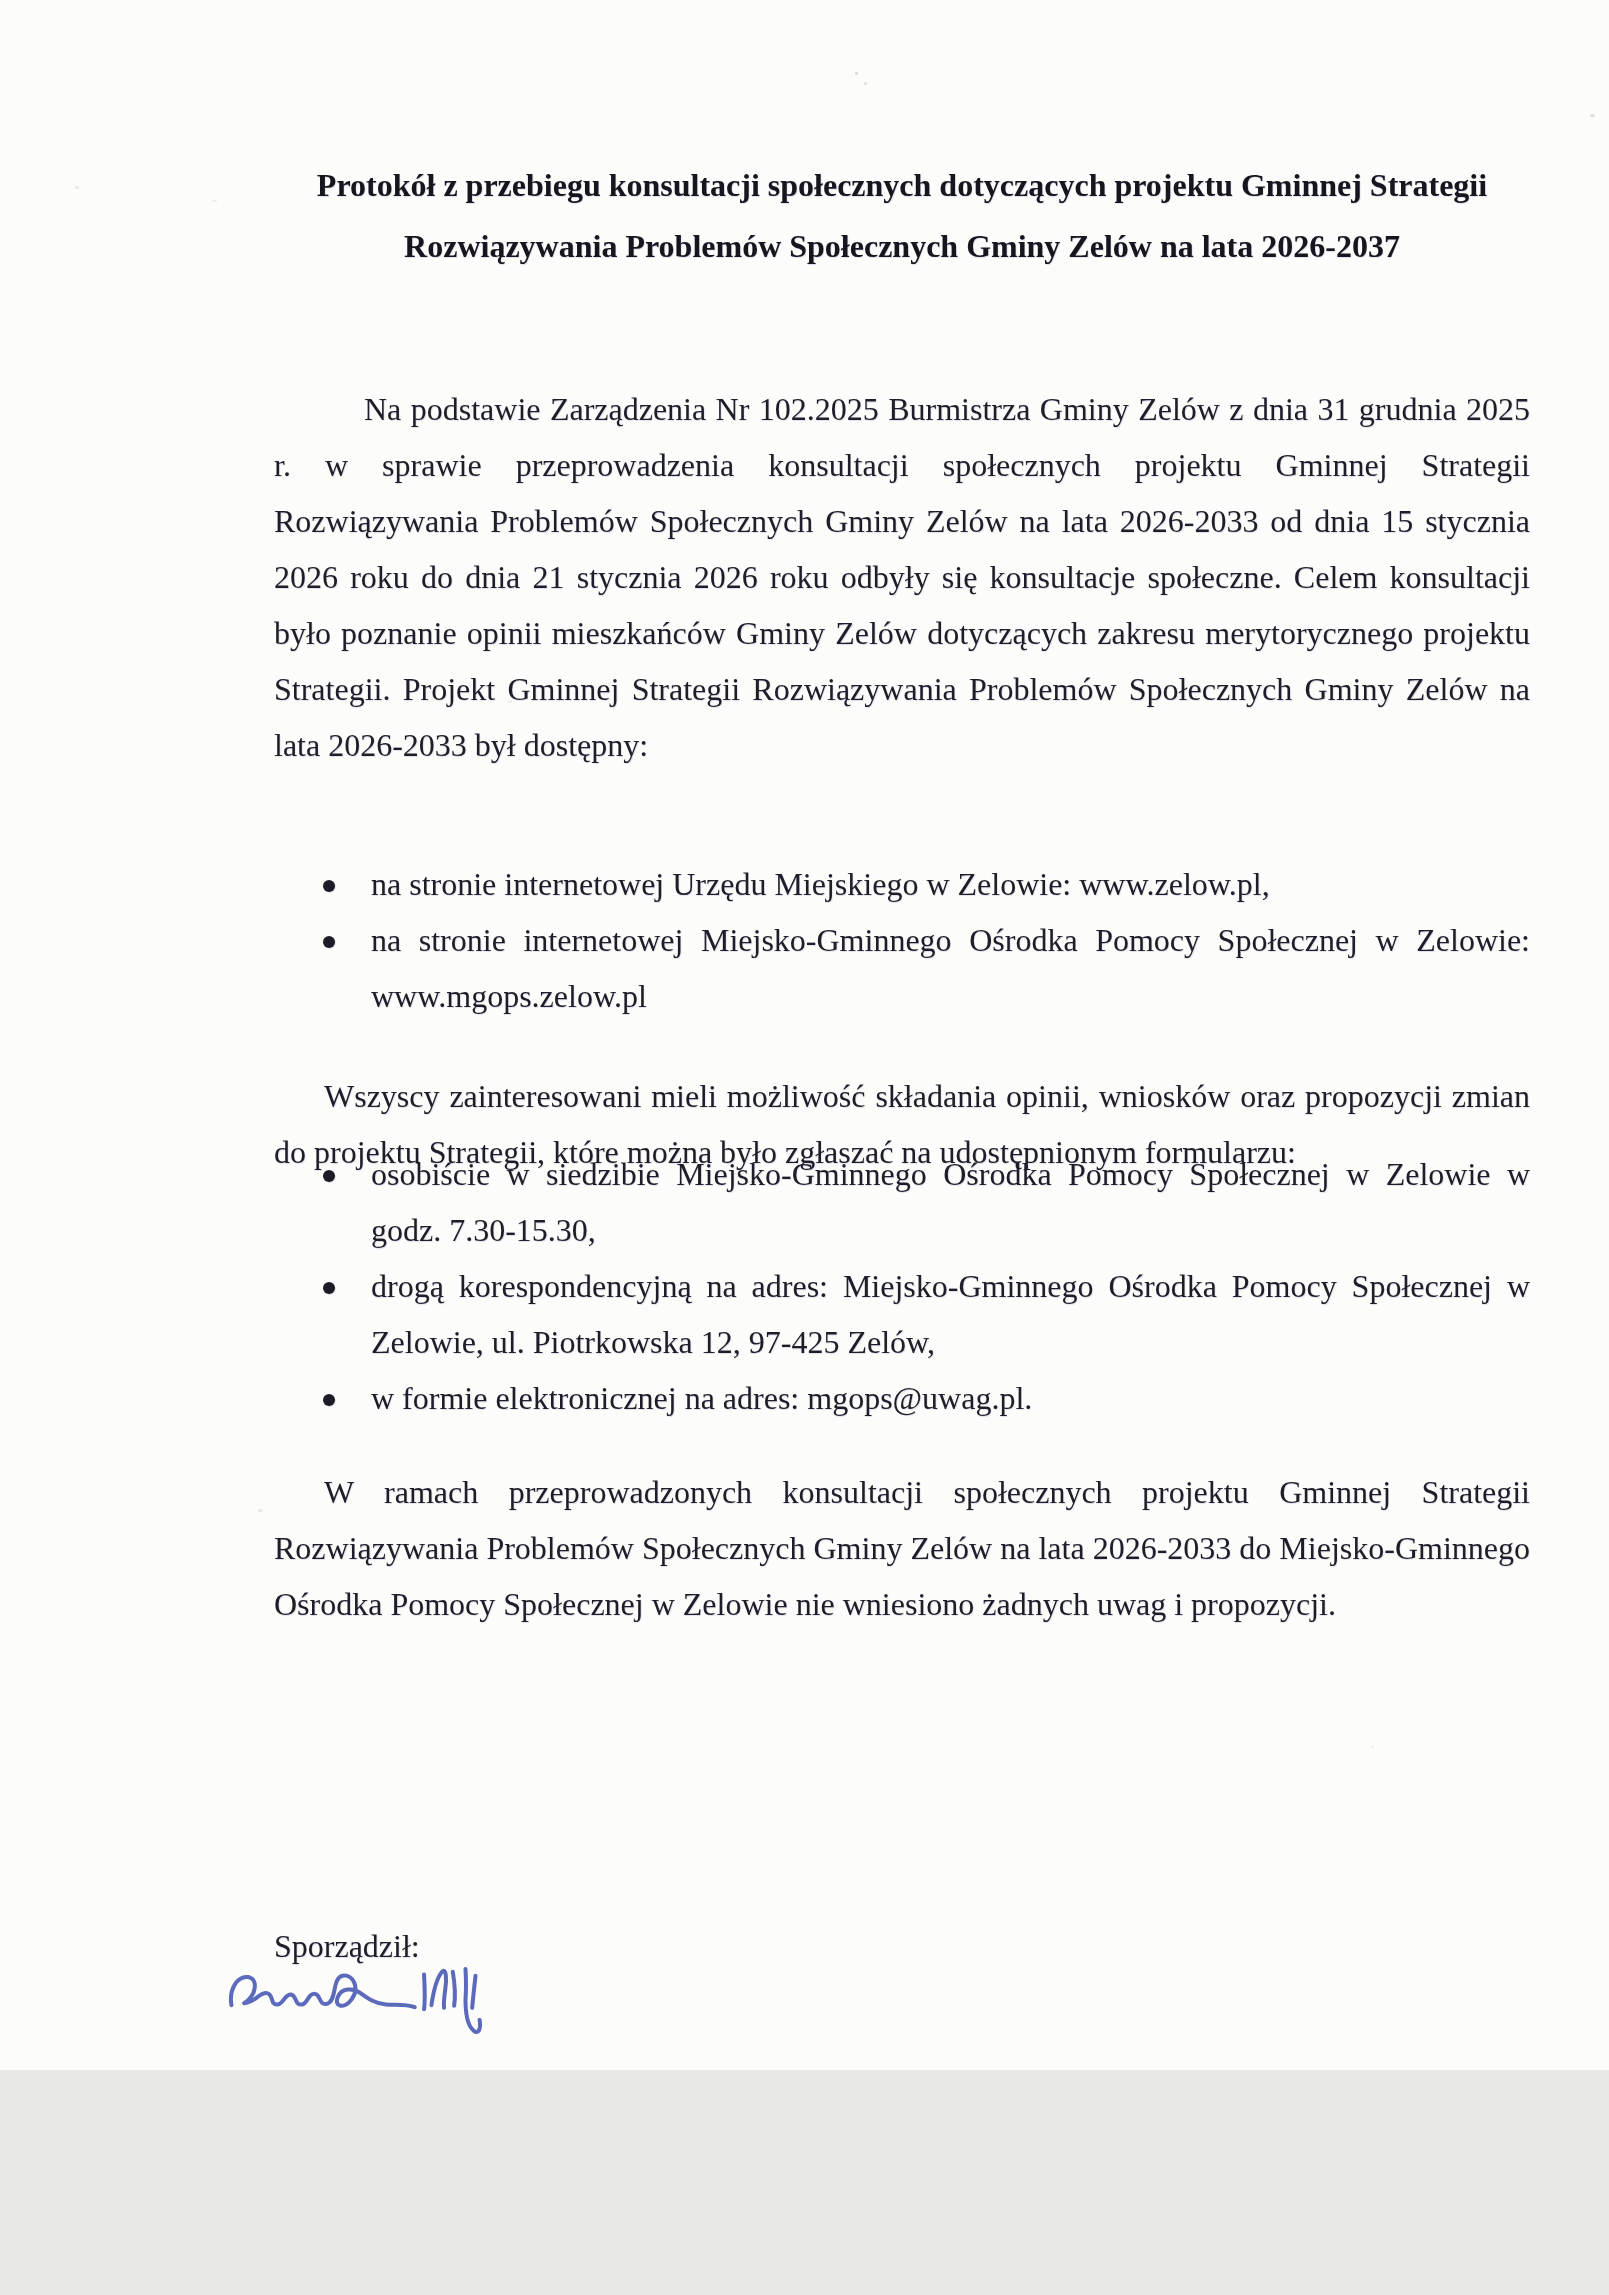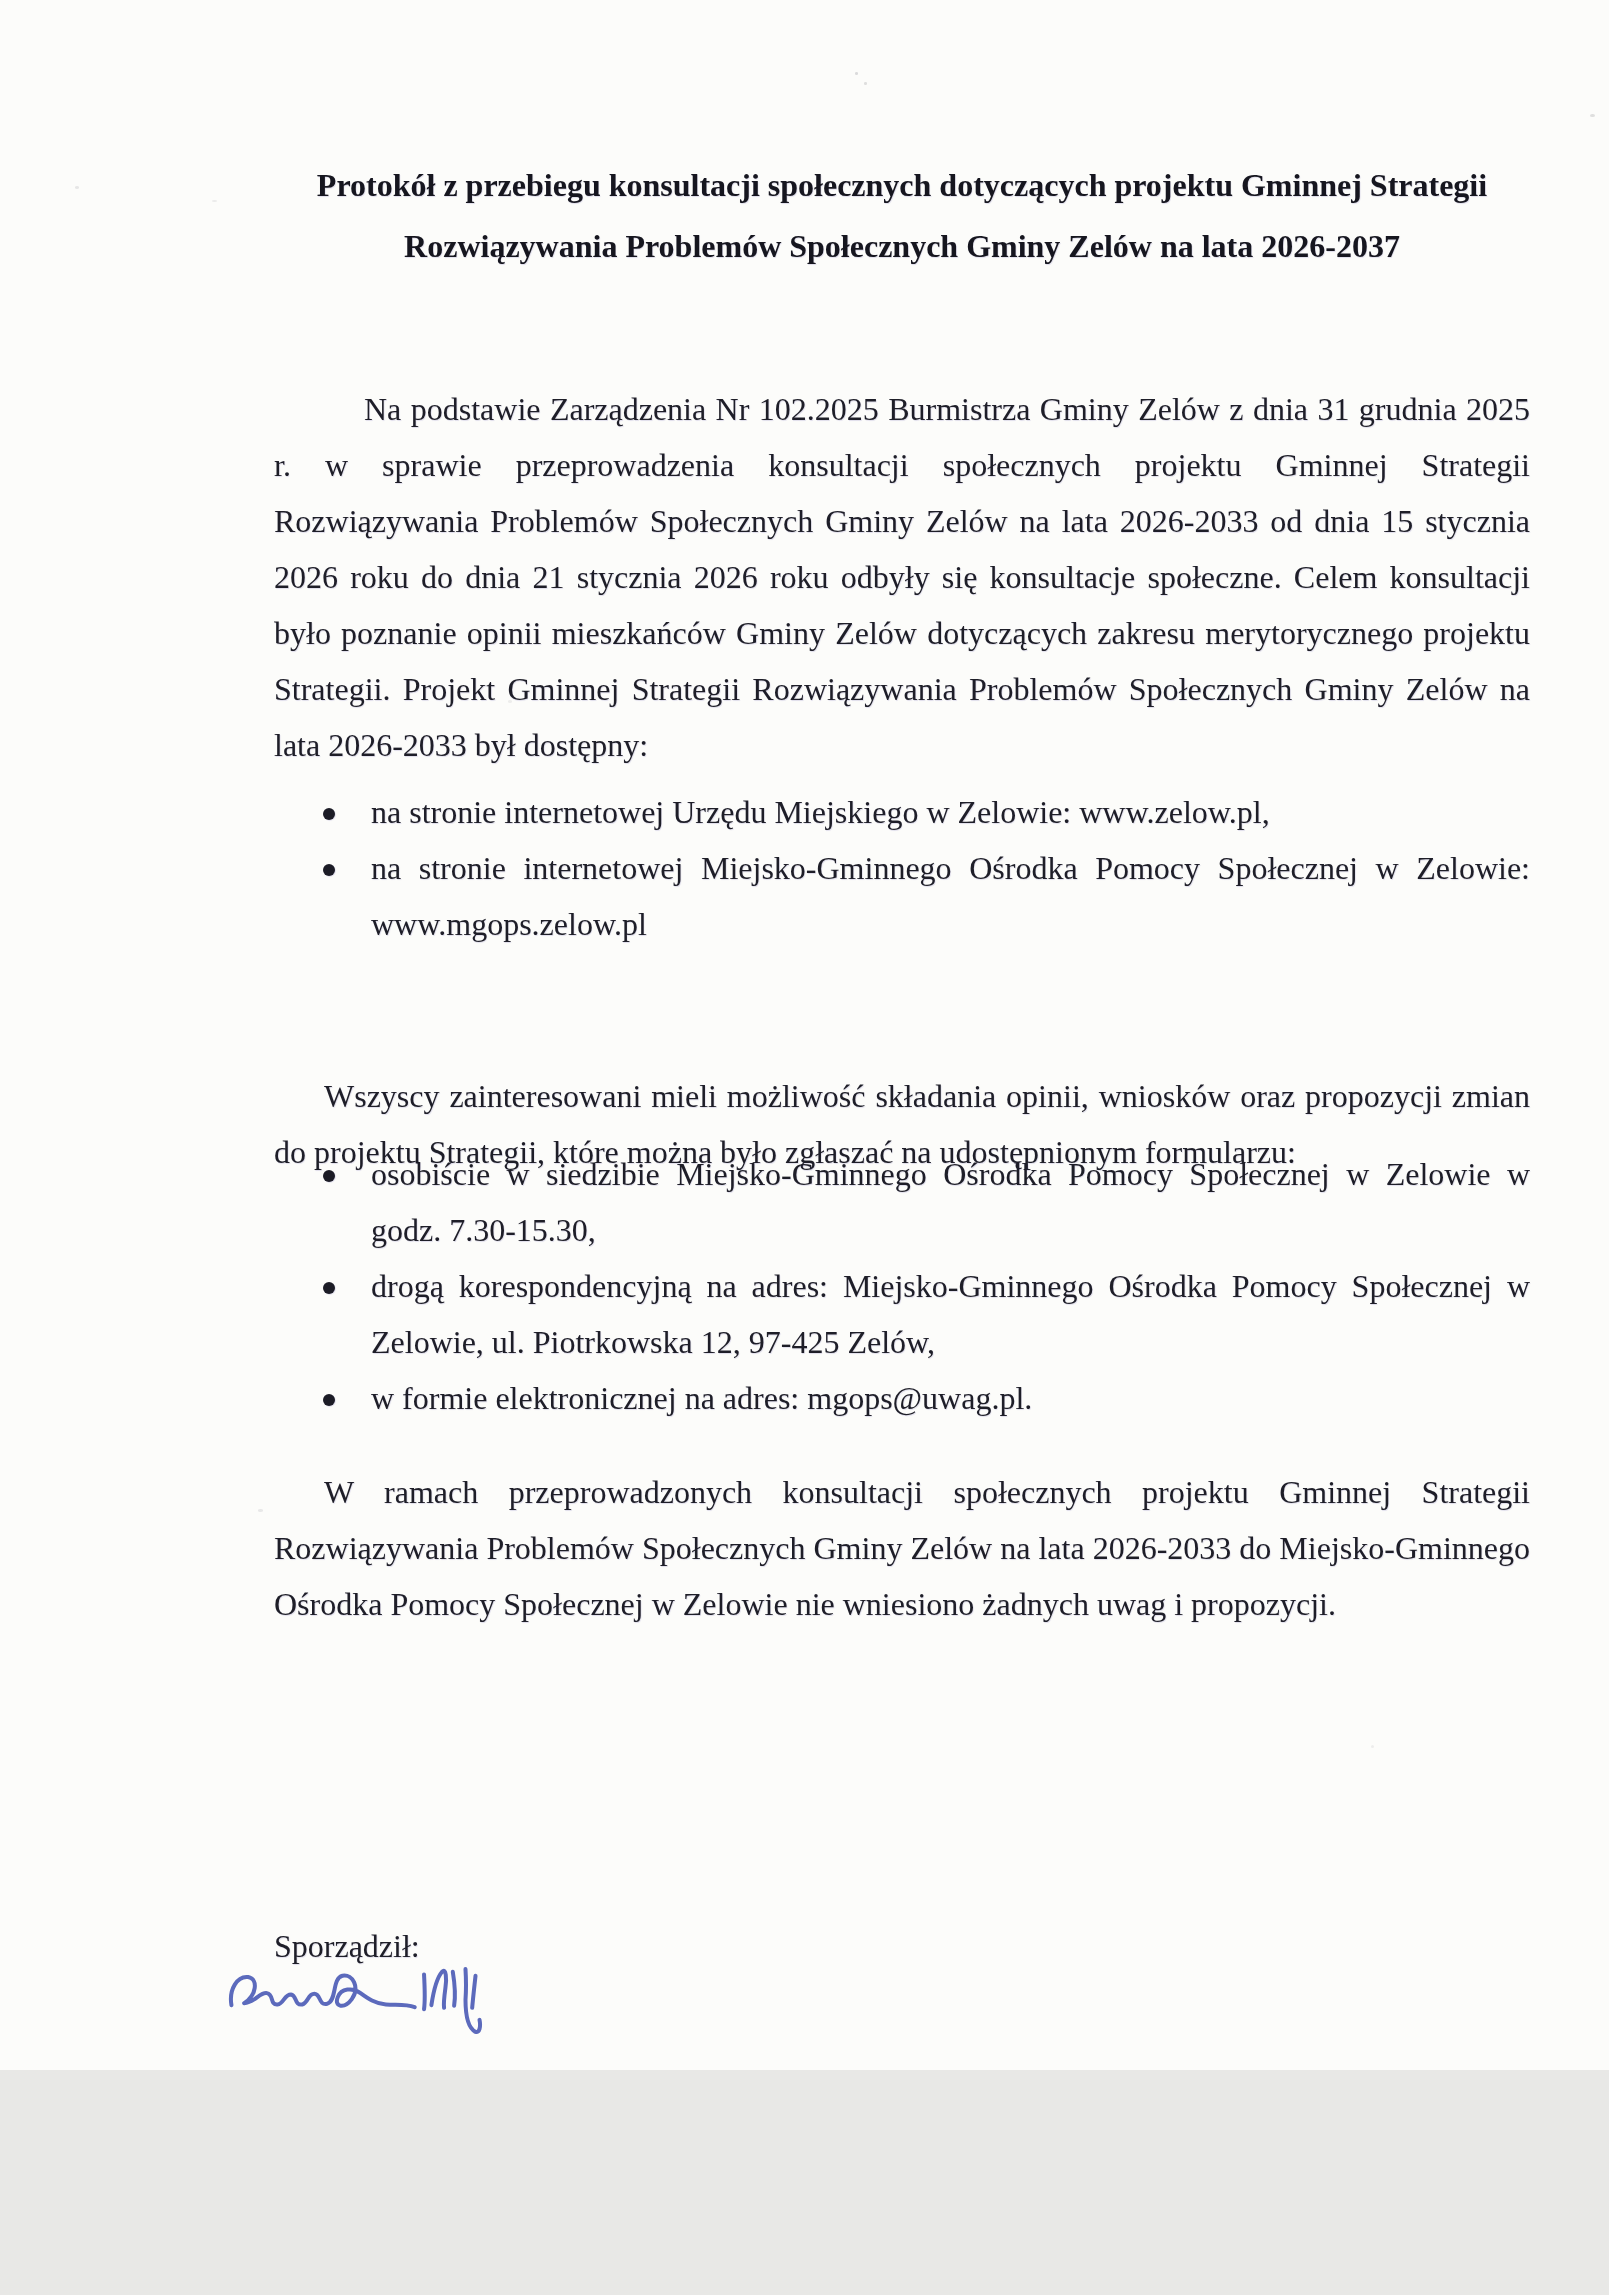--- a/index.html
+++ b/index.html
@@ -37,21 +37,21 @@
     padding-left:97px;
     text-align:justify;
   }
   ul.doclist li .bullet{
     position:absolute;
     left:49px;top:24px;
     width:12px;height:12px;border-radius:50%;
     background:#1c1c26;
     box-shadow:0.7px 0.7px 0.7px rgba(80,70,160,.2);
   }
-  #list1{top:784px;}
+  #list1{top:856px;}
   #list2{top:1146px;}
   #prepared{top:1918px;text-align:left;}
   .stamp-line{
     position:absolute;
     font-family:"Liberation Sans", sans-serif;
     color:#6d28d9;
     opacity:.93;
   }
   #stamp-name1{
     left:1213px;top:2135px;

